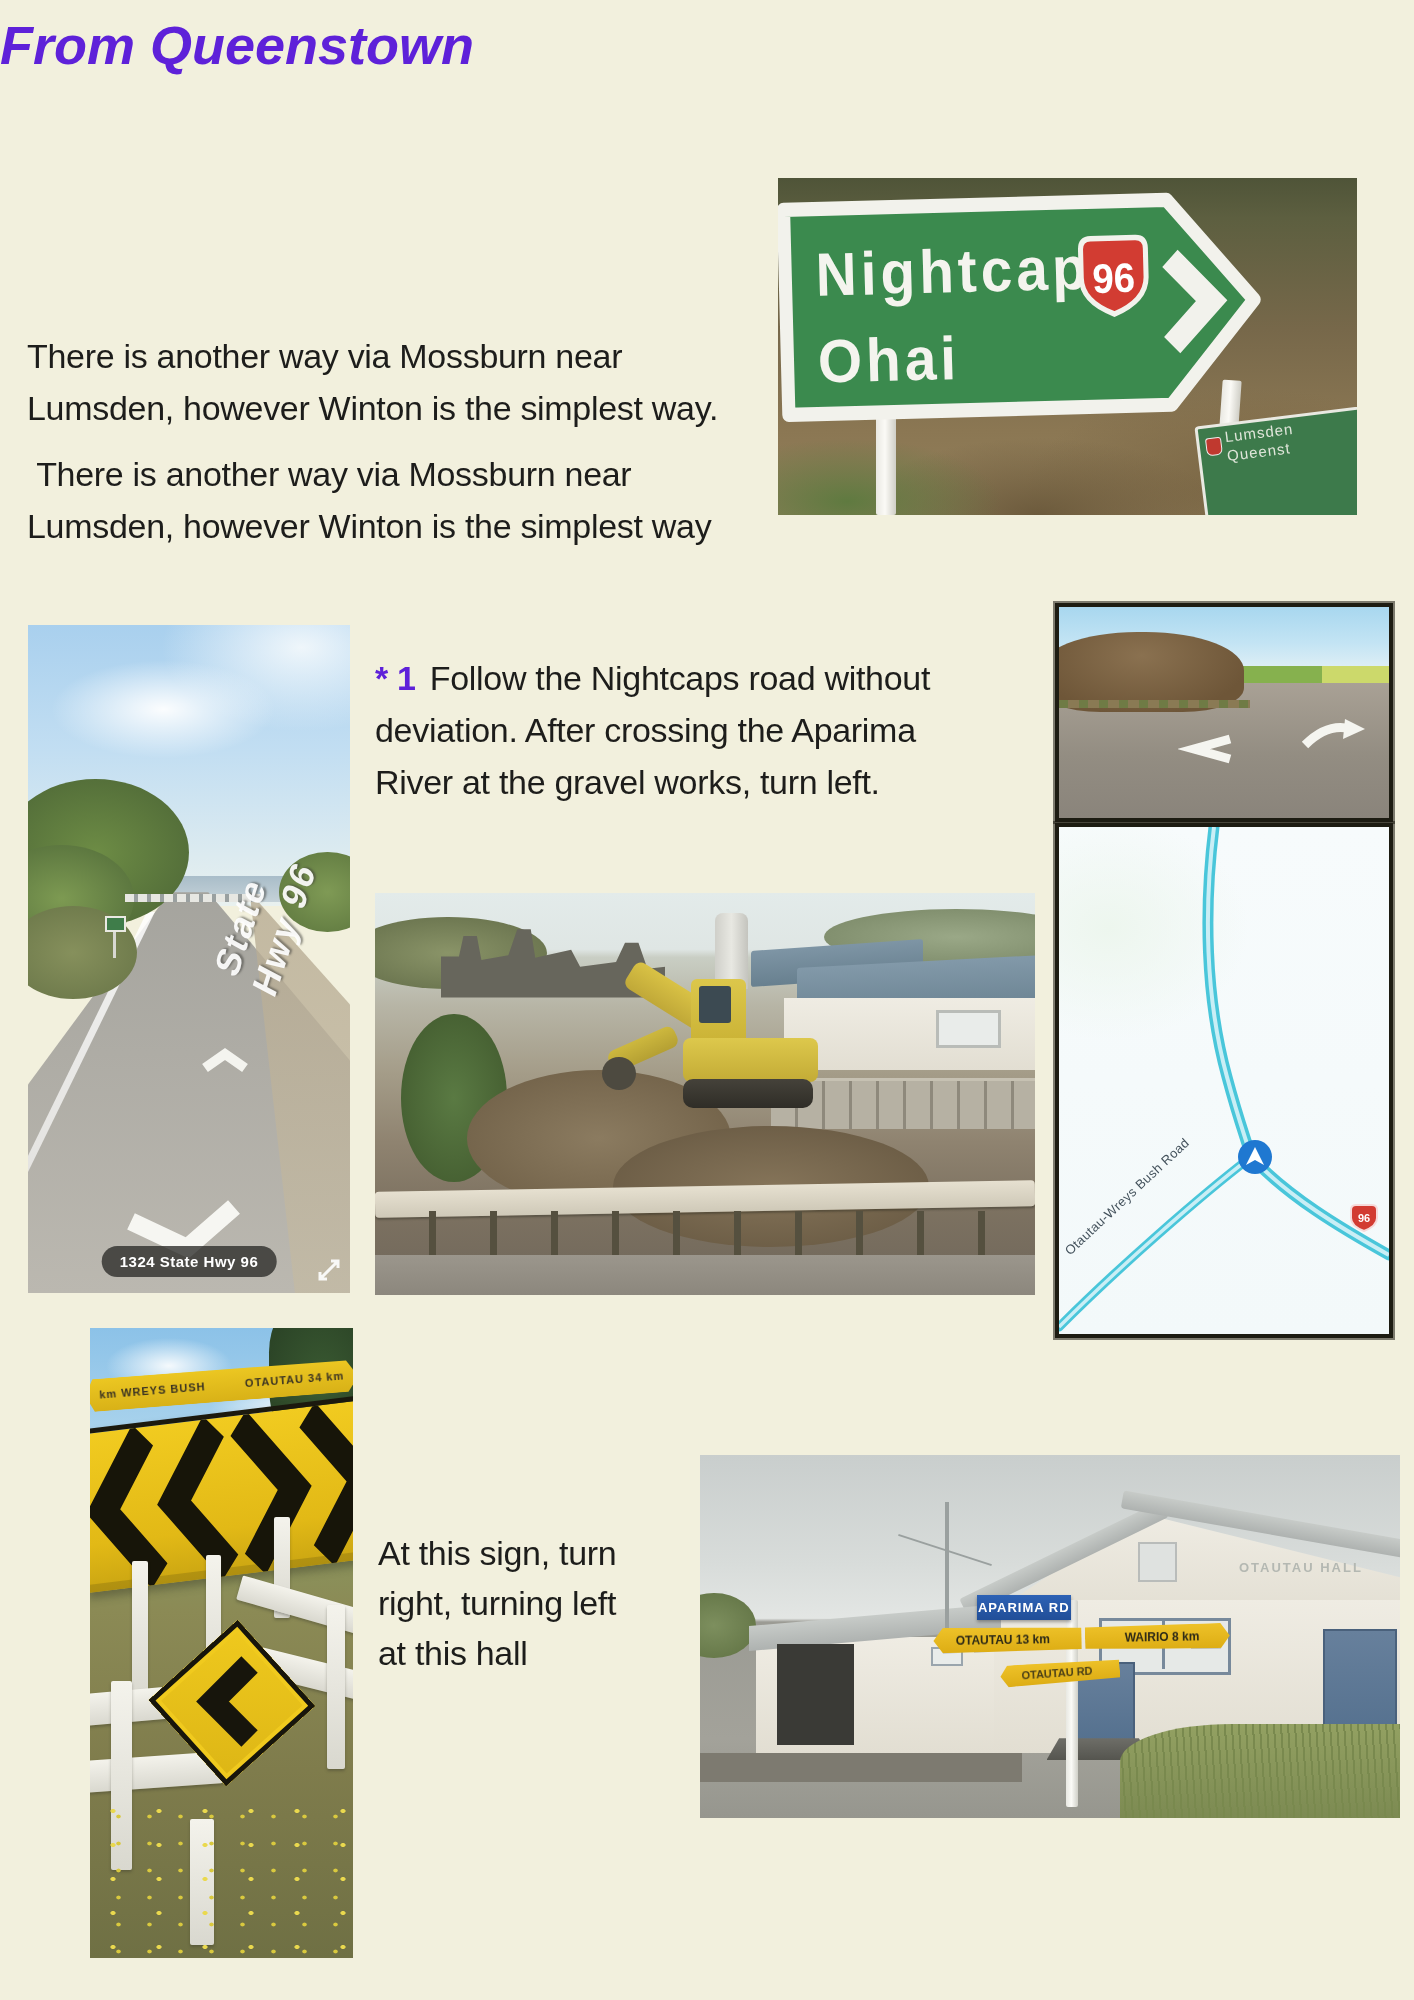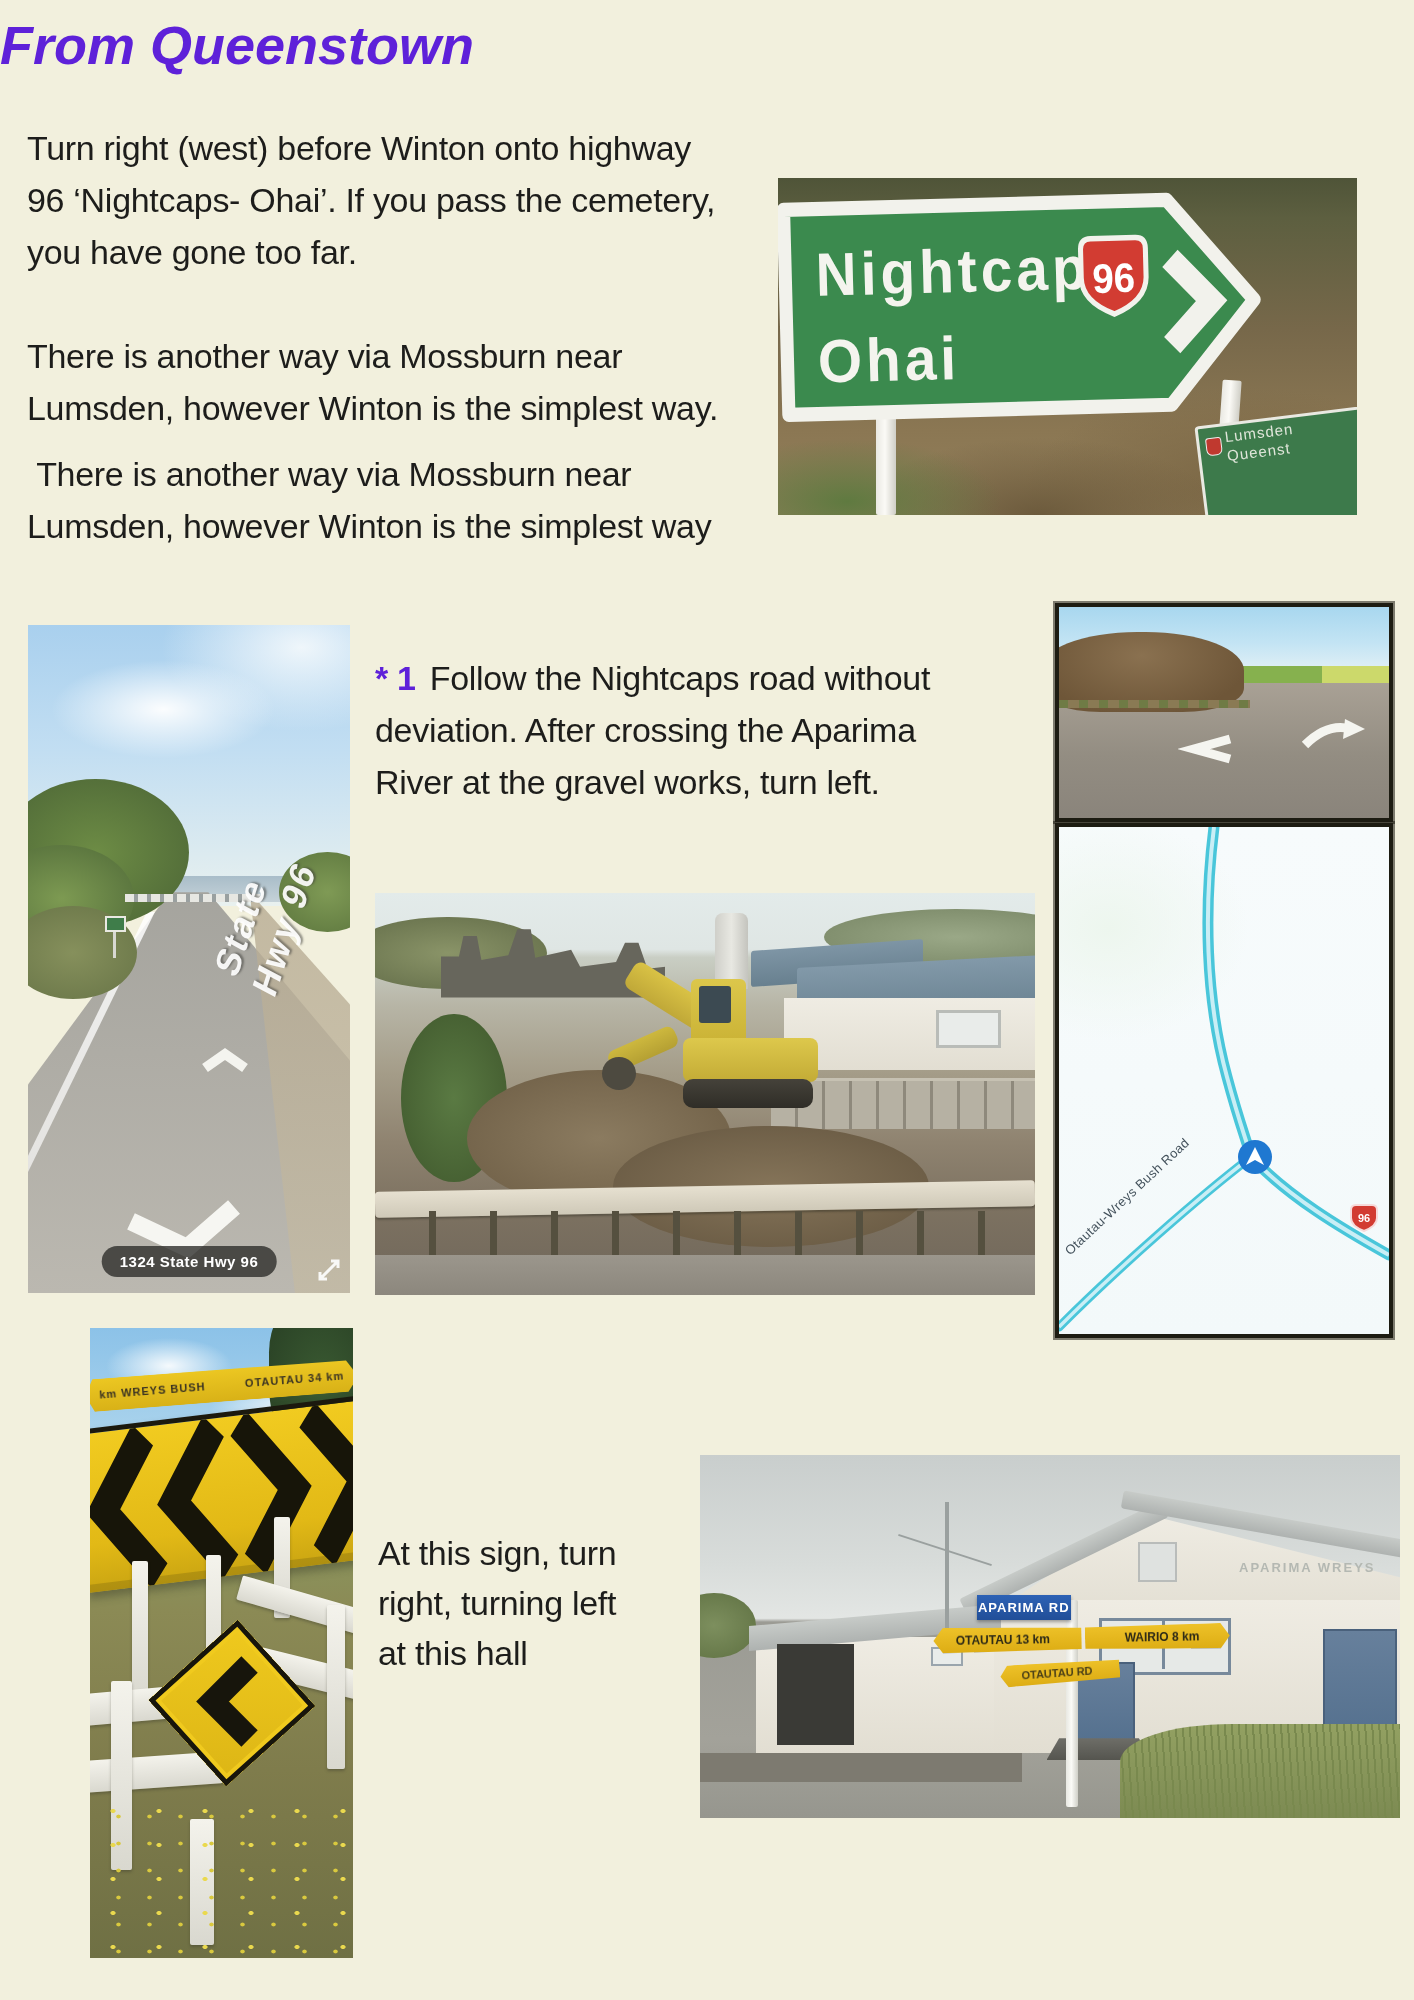--- a/index.html
+++ b/index.html
@@ -66,23 +66,20 @@
     linear-gradient(180deg,#93a162,#7c8a52);}
   .sign-text-white{color:#fff;font-weight:bold;}
 </style>
 </head>
 <body>
 
 <div class="page">
 
   <div class="abs title">From Queenstown</div>
 
-  <div class="abs para" style="left:27px;top:122px;">Turn right (west) before Winton onto highway
-96 ‘Nightcaps- Ohai’. If you pass the cemetery,
-you have gone too far.</div>
   <div class="abs para" style="left:27px;top:330px;">There is another way via Mossburn near
 Lumsden, however Winton is the simplest way.</div>
   <div class="abs para" style="left:27px;top:448px;">&nbsp;There is another way via Mossburn near
 Lumsden, however Winton is the simplest way</div>
 
   <div class="abs photo" style="left:778px;top:178px;width:579px;height:337px;">
     <div class="abs veg"></div>
     <div class="abs post-white" style="left:17%;top:55%;width:3.4%;height:45%;"></div>
     <div class="abs post-white" style="left:76%;top:60%;width:3.2%;height:40%;transform:rotate(4deg);"></div>
     <svg class="abs" style="left:0;top:5%;width:84%;height:66%;transform:rotate(-1.5deg);" viewBox="0 0 480 205" preserveAspectRatio="none">
@@ -248,21 +245,21 @@
     <div class="abs" style="left:11%;top:52%;width:11%;height:28%;background:#3a3a36;"></div>
     <div class="abs" style="left:33%;top:53%;width:4%;height:4%;background:#e9ecea;border:2px solid #9aa5ad;"></div>
     <div class="abs" style="left:62.5%;top:24%;width:5%;height:10%;background:#dfe2e0;border:2px solid #b9bcba;"></div>
     <div class="abs" style="left:57%;top:45%;width:18%;height:14%;background:#e6e9e7;border:3px solid #77899b;"></div>
     <div class="abs" style="left:66%;top:45%;width:3px;height:14%;background:#77899b;"></div>
     <div class="abs bluedoor" style="left:52.5%;top:57%;width:9%;height:22%;"></div>
     <div class="abs bluedoor" style="left:89%;top:48%;width:10%;height:30%;"></div>
     <div class="abs" style="left:49.5%;top:78%;width:15%;height:6%;background:linear-gradient(180deg,#6e6e68,#55554f);clip-path:polygon(12% 0,88% 0,100% 100%,0 100%);"></div>
     <div class="abs" style="left:35%;top:13%;width:4px;height:40%;background:#9aa09f;"></div>
     <div class="abs" style="left:28%;top:26%;width:14%;height:2px;background:#9aa09f;transform:rotate(18deg);"></div>
-    <div class="abs" style="left:77%;top:29%;font-size:13px;letter-spacing:2px;color:#b4b8b2;font-weight:bold;">APARIMA WREYS</div>
+    <div class="abs" style="left:77%;top:29%;font-size:13px;letter-spacing:2px;color:#b4b8b2;font-weight:bold;">OTAUTAU HALL</div>
 
     <div class="abs" style="left:0;top:82%;width:46%;height:8%;background:#7d7a70;"></div>
     <div class="abs grass-tuft" style="left:60%;top:74%;width:40%;height:26%;border-radius:40% 0 0 0;"></div>
 
     <div class="abs" style="left:52.3%;top:40%;width:1.7%;height:57%;background:linear-gradient(90deg,#e8e8e2,#fbfbf7 45%,#cfcfc7);border-radius:2px;"></div>
     <div class="abs" style="left:39.5%;top:38.5%;width:13.5%;height:7%;background:linear-gradient(180deg,#2d62b5,#214e98);display:flex;align-items:center;justify-content:center;box-shadow:0 2px 3px rgba(40,40,40,.4);">
       <span class="sign-text-white" style="font-size:13px;letter-spacing:1px;filter:blur(.3px);">APARIMA RD</span>
     </div>
     <div class="abs ysign" style="left:32%;top:47.5%;width:22.5%;height:7%;clip-path:polygon(6% 50%,12% 0,100% 8%,100% 92%,12% 100%);font-size:12px;transform:rotate(-1deg);">
       <span style="filter:blur(.4px);">OTAUTAU 13 km</span>

